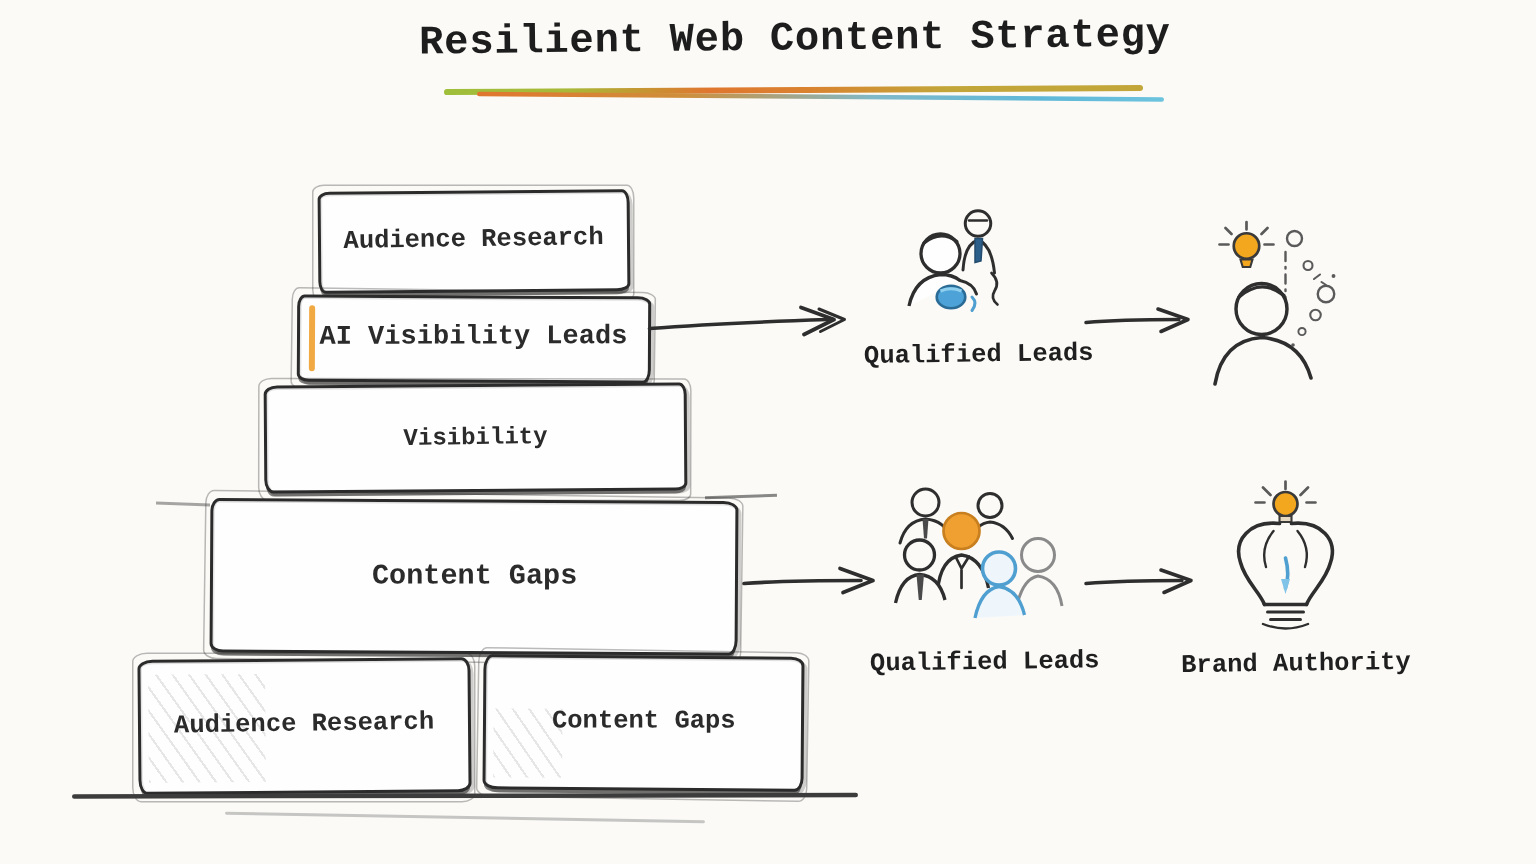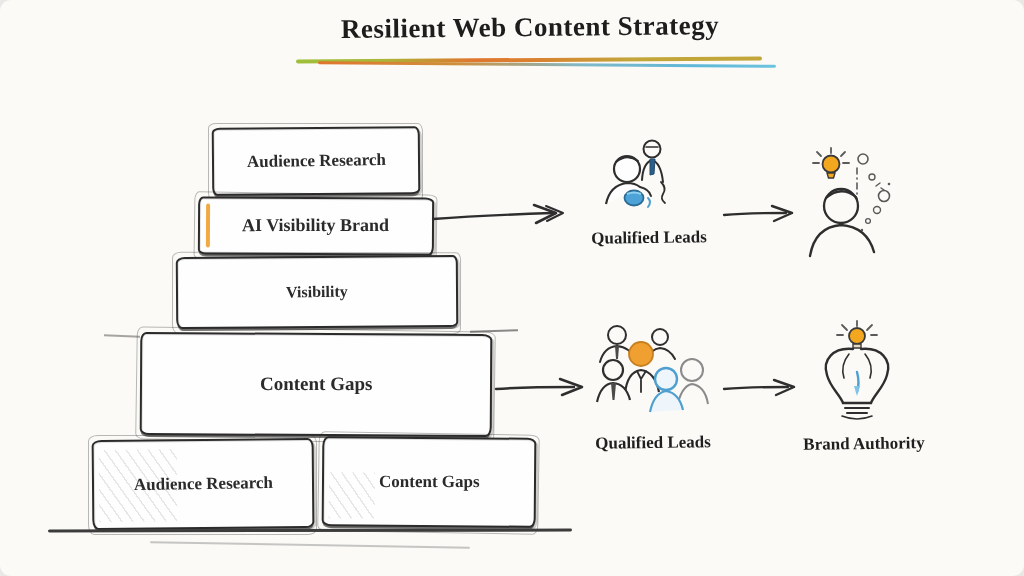--- a/index.html
+++ b/index.html
@@ -1,19 +1,19 @@
 <!DOCTYPE html>
 <html><head>
 <meta charset="utf-8">
 <style>
   html,body{margin:0;padding:0;background:#e9e8e6;}
   .canvas{
     position:relative;width:1024px;height:576px;overflow:hidden;
     background:#fbfaf7;
-    font-family:Liberation Serif, serif;color:#2b2b2b;border-radius:11px;
+    font-family:Liberation Mono, monospace;color:#2b2b2b;
   }
   
   .title{
     position:absolute;left:250px;top:12px;width:560px;text-align:center;
     font-size:27px;font-weight:700;letter-spacing:.5px;margin:0;
     transform:rotate(-.6deg);color:#1d1d1d;
   }
   .underline-a{
     position:absolute;left:296px;top:58px;width:466px;height:4px;border-radius:3px;
     transform:rotate(-.35deg);
@@ -71,21 +71,21 @@
   <h1 class="title">Resilient Web Content Strategy</h1>
   <div class="underline-a"></div>
   <div class="underline-b"></div>
 
   <div class="sketch-box b-top">
     <div class="box-label">Audience Research</div>
   </div>
 
   <div class="sketch-box b-audit">
     <div class="accent-stripe"></div>
-    <div class="box-label">AI Visibility Brand</div>
+    <div class="box-label">AI Visibility Leads</div>
   </div>
 
   <div class="sketch-box b-vis">
     <div class="box-label">Visibility</div>
   </div>
 
   <div class="sketch-box b-gaps">
     <div class="box-label">Content Gaps</div>
   </div>
 

